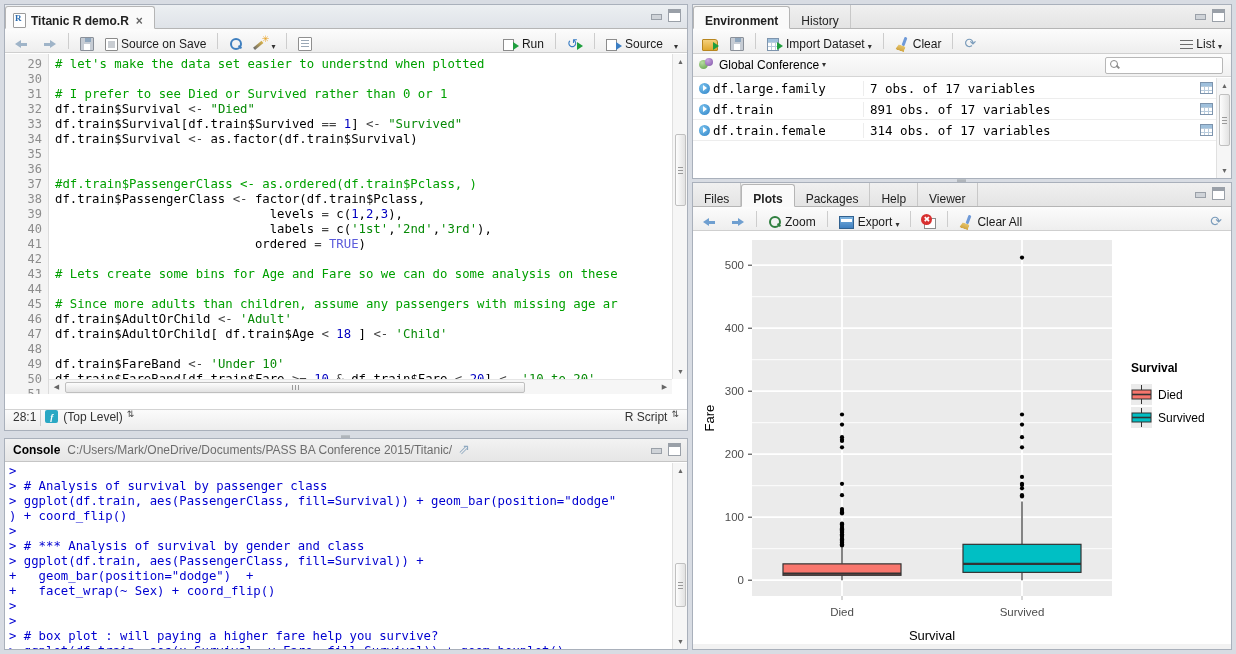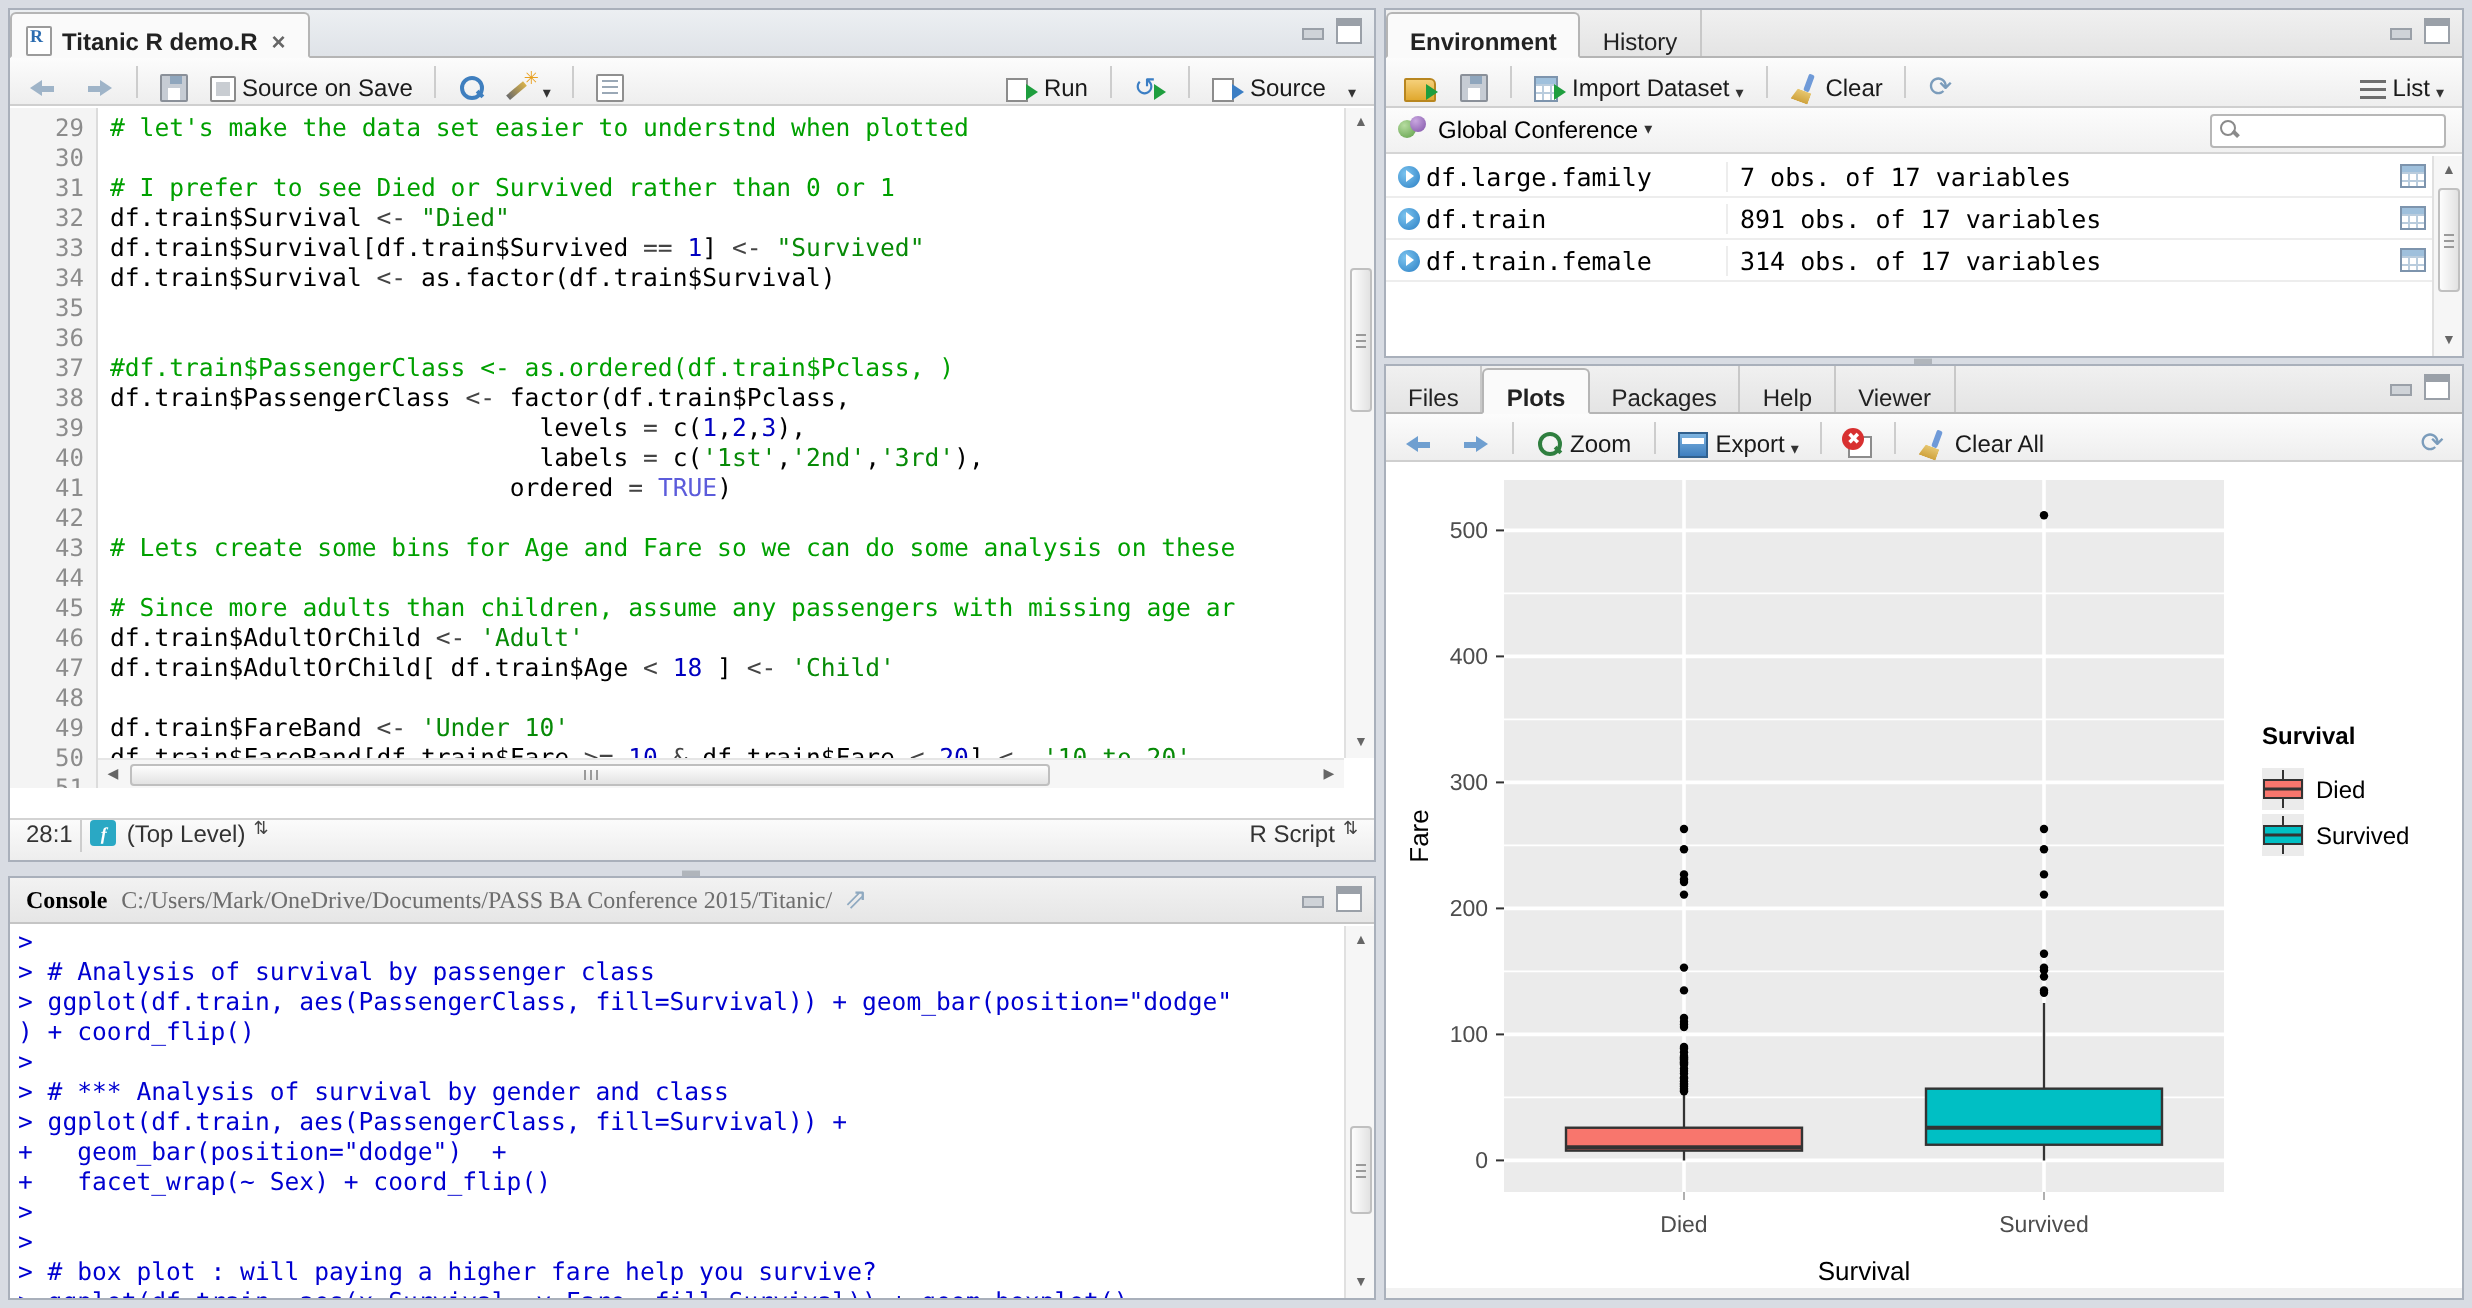--- a/index.html
+++ b/index.html
@@ -138,21 +138,21 @@
     align-items: center; justify-content: center; margin-right: 5px;
     font-family: "Liberation Serif", serif;
   }
   .updown { font-size: 9px; margin-left: 4px; color: #444; line-height: 1; }
 
   
   #console { left: 4px; top: 438px; width: 684px; height: 212px; }
   .console-head {
     height: 23px; background: linear-gradient(#f2f2f2,#e6e6e6);
     border-bottom: 1px solid #c5c5c5; display: flex; align-items: center;
-    padding: 0 8px; position: relative; font-family: Liberation Serif, serif;
+    padding: 0 8px; position: relative;
   }
   .console-head b { font-size: 12px; margin-right: 7px; }
   .console-path { color: #6d6d6d; font-size: 12px; }
   .console-body {
     position: absolute; top: 24px; left: 0; right: 0; bottom: 0; background: #fff;
     overflow: hidden; padding: 1px 0 0 4px;
     font-family: "DejaVu Sans Mono", monospace; font-size: 12.3px; line-height: 15px;
     color: #0000d0; white-space: pre;
   }
   .console-body div { height: 15px; }

